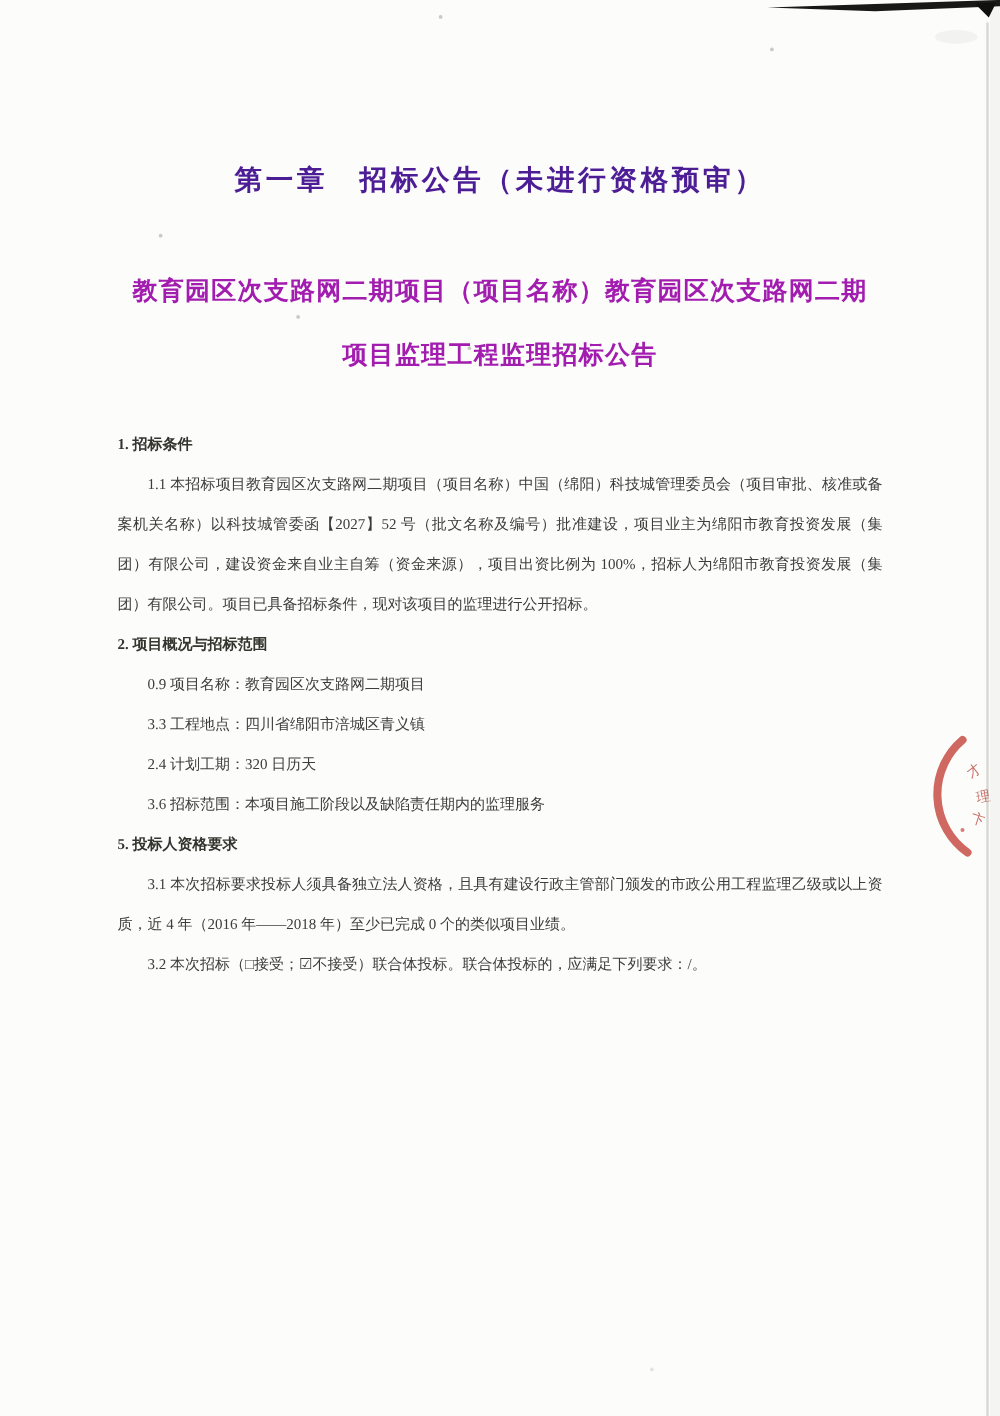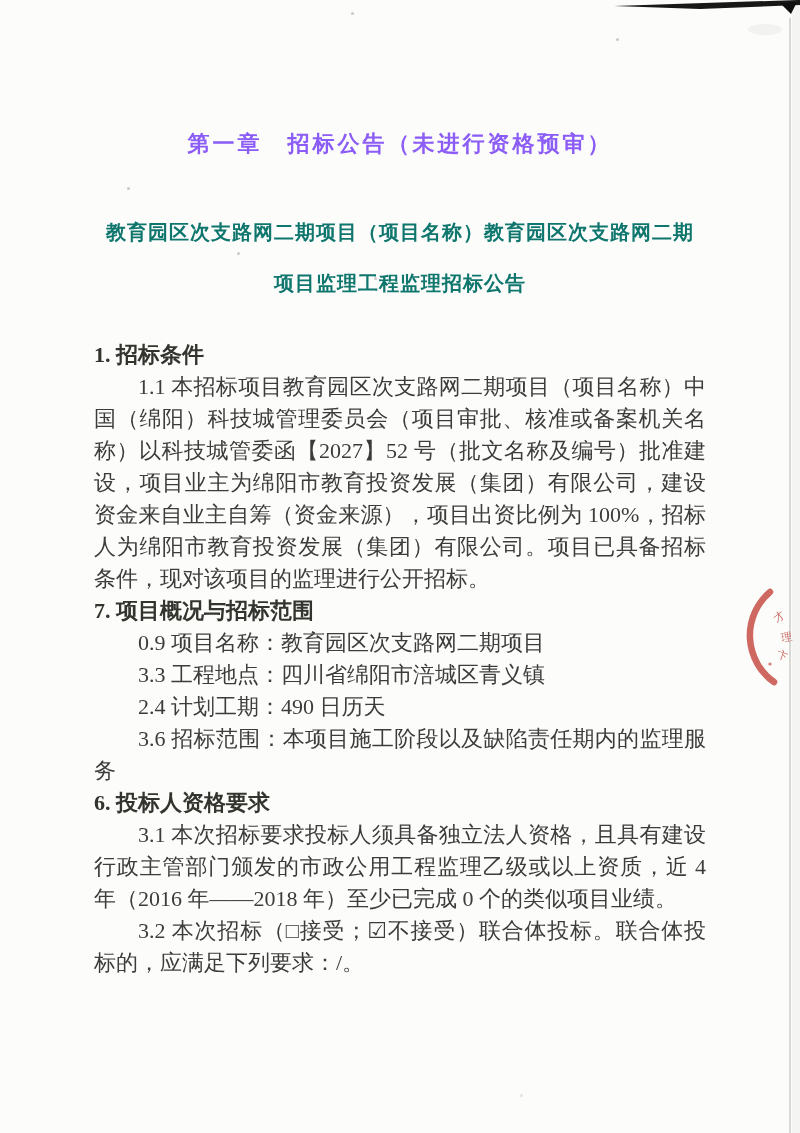--- a/index.html
+++ b/index.html
@@ -29,33 +29,33 @@
     background: #ececea; border-radius: 50%; opacity: .65;
   }
   .speck {
     position: absolute; width: 3px; height: 3px; border-radius: 50%;
     background: #bcbcb8; opacity: .8;
   }
   .chapter-title {
     position: absolute; left: 94px; top: 129px; width: 612px; margin: 0;
     text-align: center;
     font-size: 22px; font-weight: 700; letter-spacing: 3px;
-    color: #8b5cf6;
+    color: #4c1d95;
   }
   .doc-title {
     position: absolute; left: 60px; width: 680px; margin: 0;
     text-align: center;
     font-size: 20px; font-weight: 700; letter-spacing: 1px;
-    color: #0f766e;
+    color: #a21caf;
   }
   .doc-title.l1 { top: 219px; }
   .doc-title.l2 { top: 270px; }
   .doc-body {
     position: absolute; left: 94px; top: 339px; width: 612px;
-    font-size: 22px; line-height: 32px;
+    font-size: 12px; line-height: 32px;
     color: #3c3c3a;
   }
   .doc-body p {
     margin: 0;
     text-align: justify;
     text-justify: inter-character;
     text-align-last: left;
   }
   .doc-body p.sec-heading {
     font-weight: 700;
@@ -98,24 +98,24 @@
   </svg>
 
   <h1 class="chapter-title">第一章　招标公告（未进行资格预审）</h1>
   <h2 class="doc-title l1">教育园区次支路网二期项目（项目名称）教育园区次支路网二期</h2>
   <h2 class="doc-title l2">项目监理工程监理招标公告</h2>
 
   <div class="doc-body">
     <p class="sec-heading">1. 招标条件</p>
     <p class="para">1.1 本招标项目教育园区次支路网二期项目（项目名称）中国（绵阳）科技城管理委员会（项目审批、核准或备案机关名称）以科技城管委函【2027】52 号（批文名称及编号）批准建设，项目业主为绵阳市教育投资发展（集团）有限公司，建设资金来自业主自筹（资金来源），项目出资比例为 100%，招标人为绵阳市教育投资发展（集团）有限公司。项目已具备招标条件，现对该项目的监理进行公开招标。</p>
 
-    <p class="sec-heading">7. 项目概况与招标范围</p>
+    <p class="sec-heading">2. 项目概况与招标范围</p>
     <p class="para">0.9 项目名称：教育园区次支路网二期项目</p>
     <p class="para">3.3 工程地点：四川省绵阳市涪城区青义镇</p>
-    <p class="para">2.4 计划工期：490 日历天</p>
+    <p class="para">2.4 计划工期：320 日历天</p>
     <p class="para">3.6 招标范围：本项目施工阶段以及缺陷责任期内的监理服务</p>
 
-    <p class="sec-heading">6. 投标人资格要求</p>
+    <p class="sec-heading">5. 投标人资格要求</p>
     <p class="para">3.1 本次招标要求投标人须具备独立法人资格，且具有建设行政主管部门颁发的市政公用工程监理乙级或以上资质，近 4 年（2016 年——2018 年）至少已完成 0 个的类似项目业绩。</p>
     <p class="para">3.2 本次招标（□接受；☑不接受）联合体投标。联合体投标的，应满足下列要求：/。</p>
   </div>
 
 </div>
 
 </body></html>

